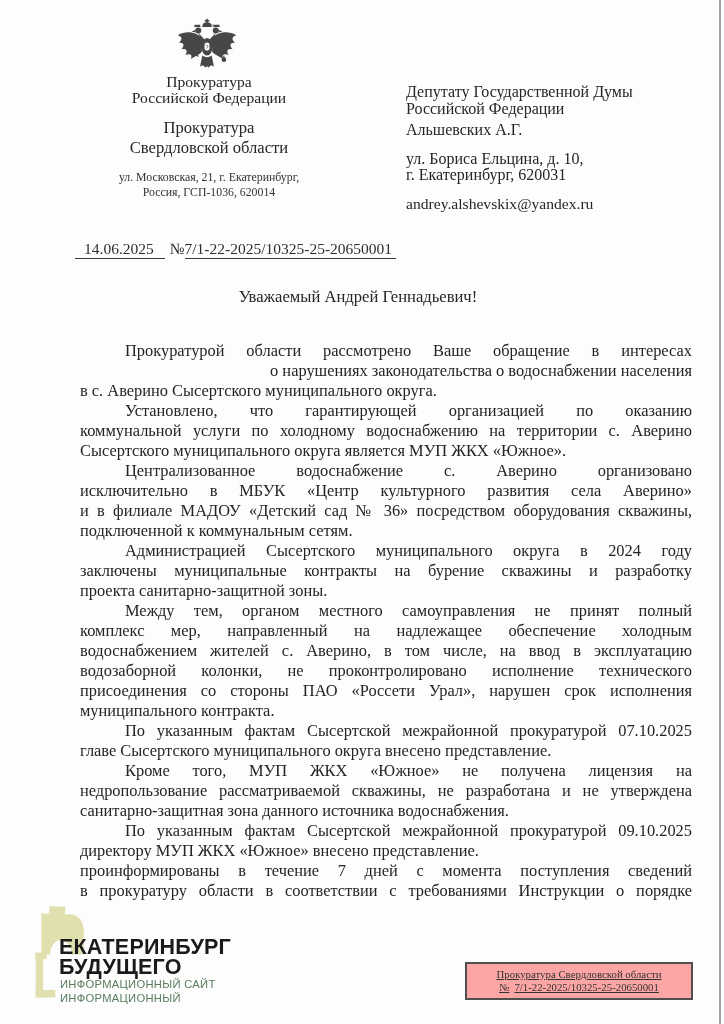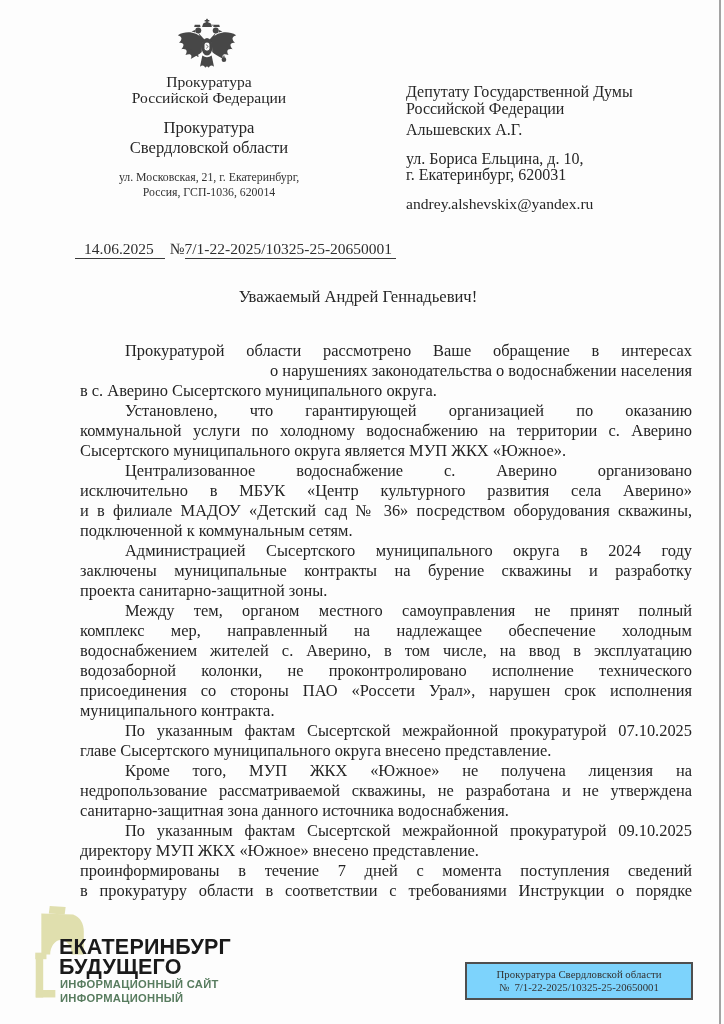--- a/index.html
+++ b/index.html
@@ -45,30 +45,31 @@
 
   
   .logo-icon { position:absolute; left:32px; top:904px; width:56px; height:102px; }
   .logo-title {
     position:absolute; left:59px; top:938px;
     font-family:"Liberation Sans", sans-serif; font-size:21.5px; font-weight:800;
     line-height:19.5px; color:#1a1a1a; letter-spacing:0.2px;
   }
   .logo-sub {
     position:absolute; left:60px; top:977px;
-    font-family:"Liberation Sans", sans-serif; font-size:11.2px; font-weight:700;
+    font-family:"Liberation Sans", sans-serif; font-size:11.2px; font-weight:400;
     line-height:14px; letter-spacing:0.3px;
   }
 
   
   .stamp {
     position:absolute; left:465px; top:962px; width:224px; height:30px;
     border:2px solid #4f4f4f; text-align:center;
     font-size:10.8px; line-height:13px; color:#333; padding-top:4px;
-    background:#7dd3fc;
+    background:#fca5a5;
+    text-decoration:underline;
   }
   .stamp .sign { margin-right:5px; }
 </style>
 </head>
 <body>
 
 <div class="page">
 
   <svg class="emblem" viewBox="0 0 120 100" aria-hidden="true">
     <g fill="#474747" stroke="none">

